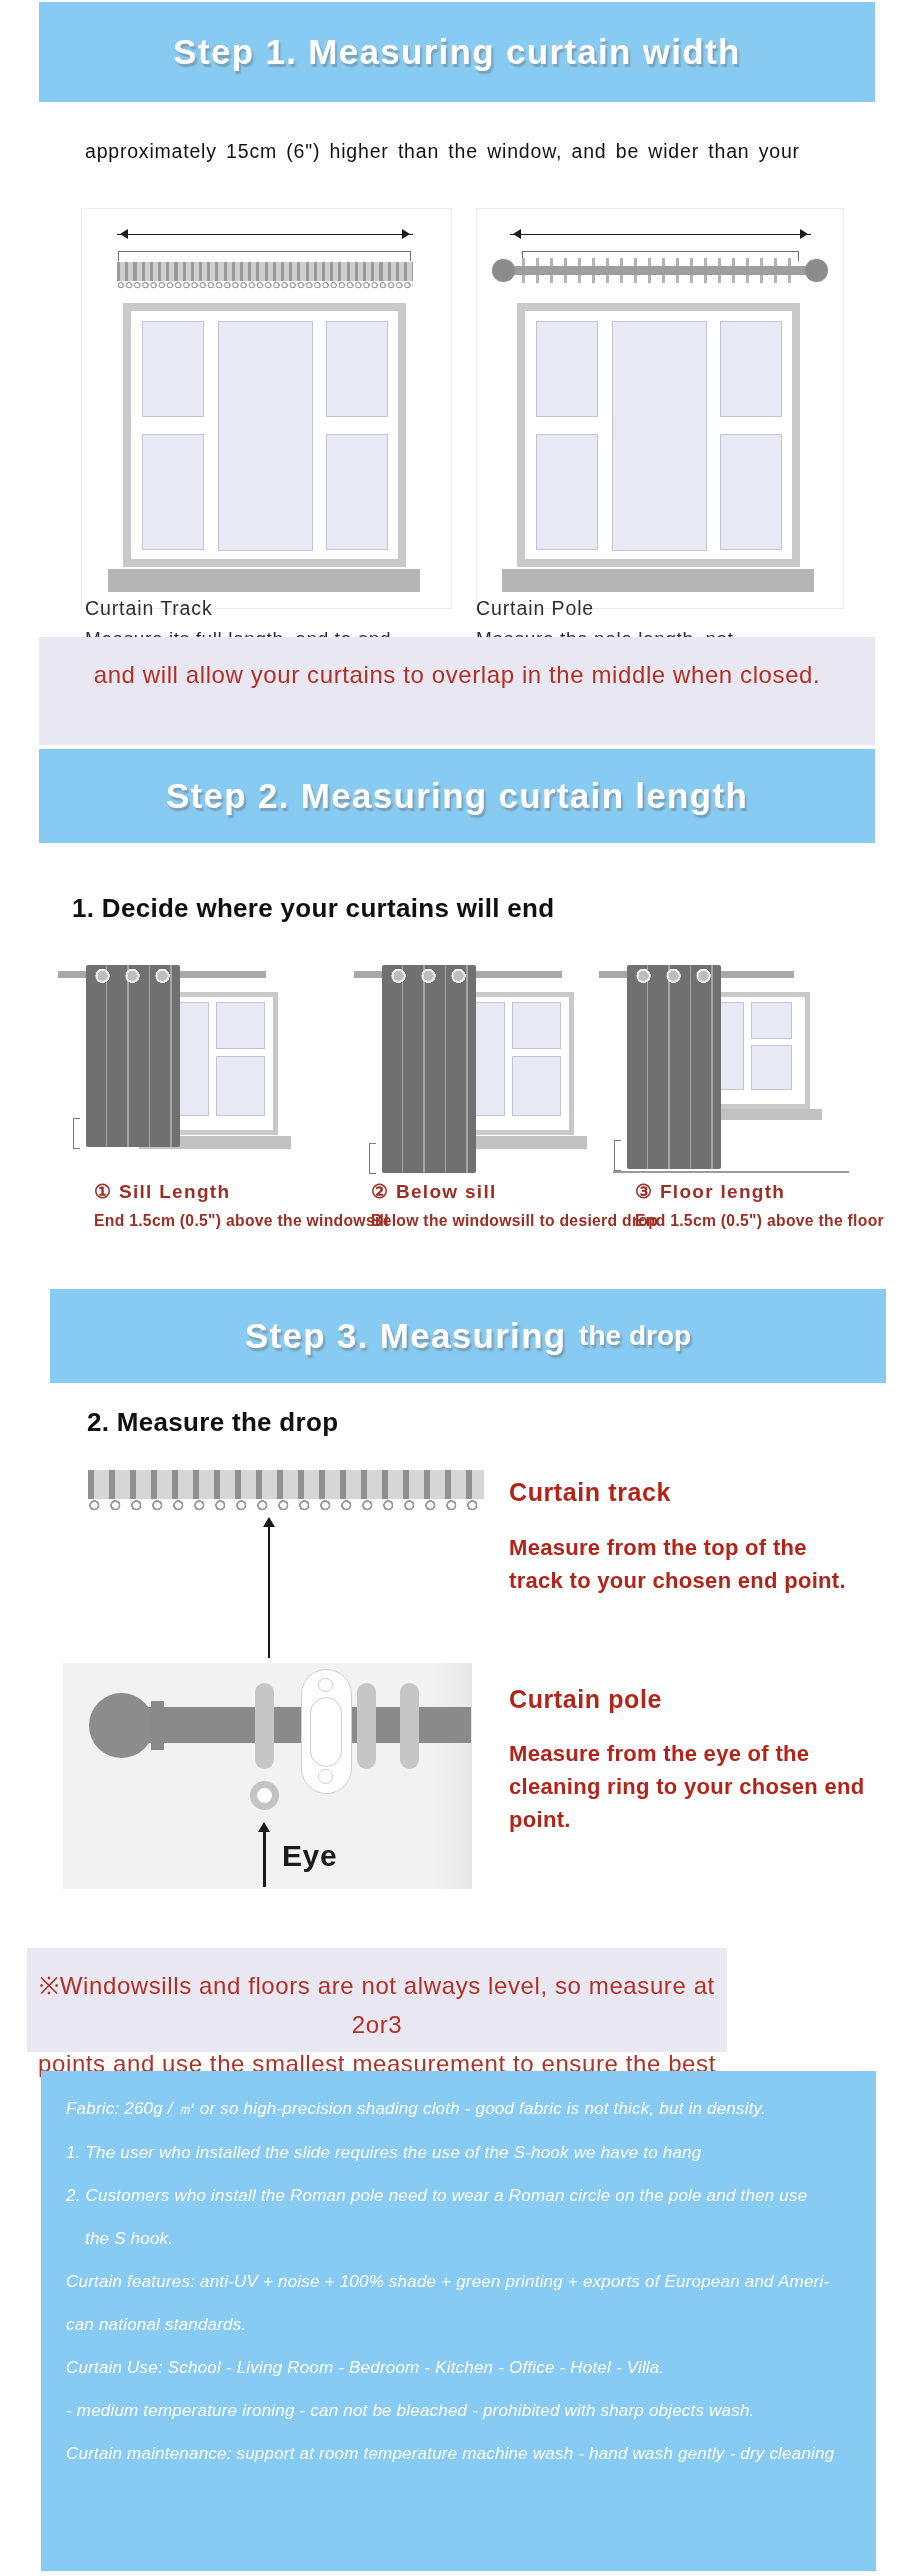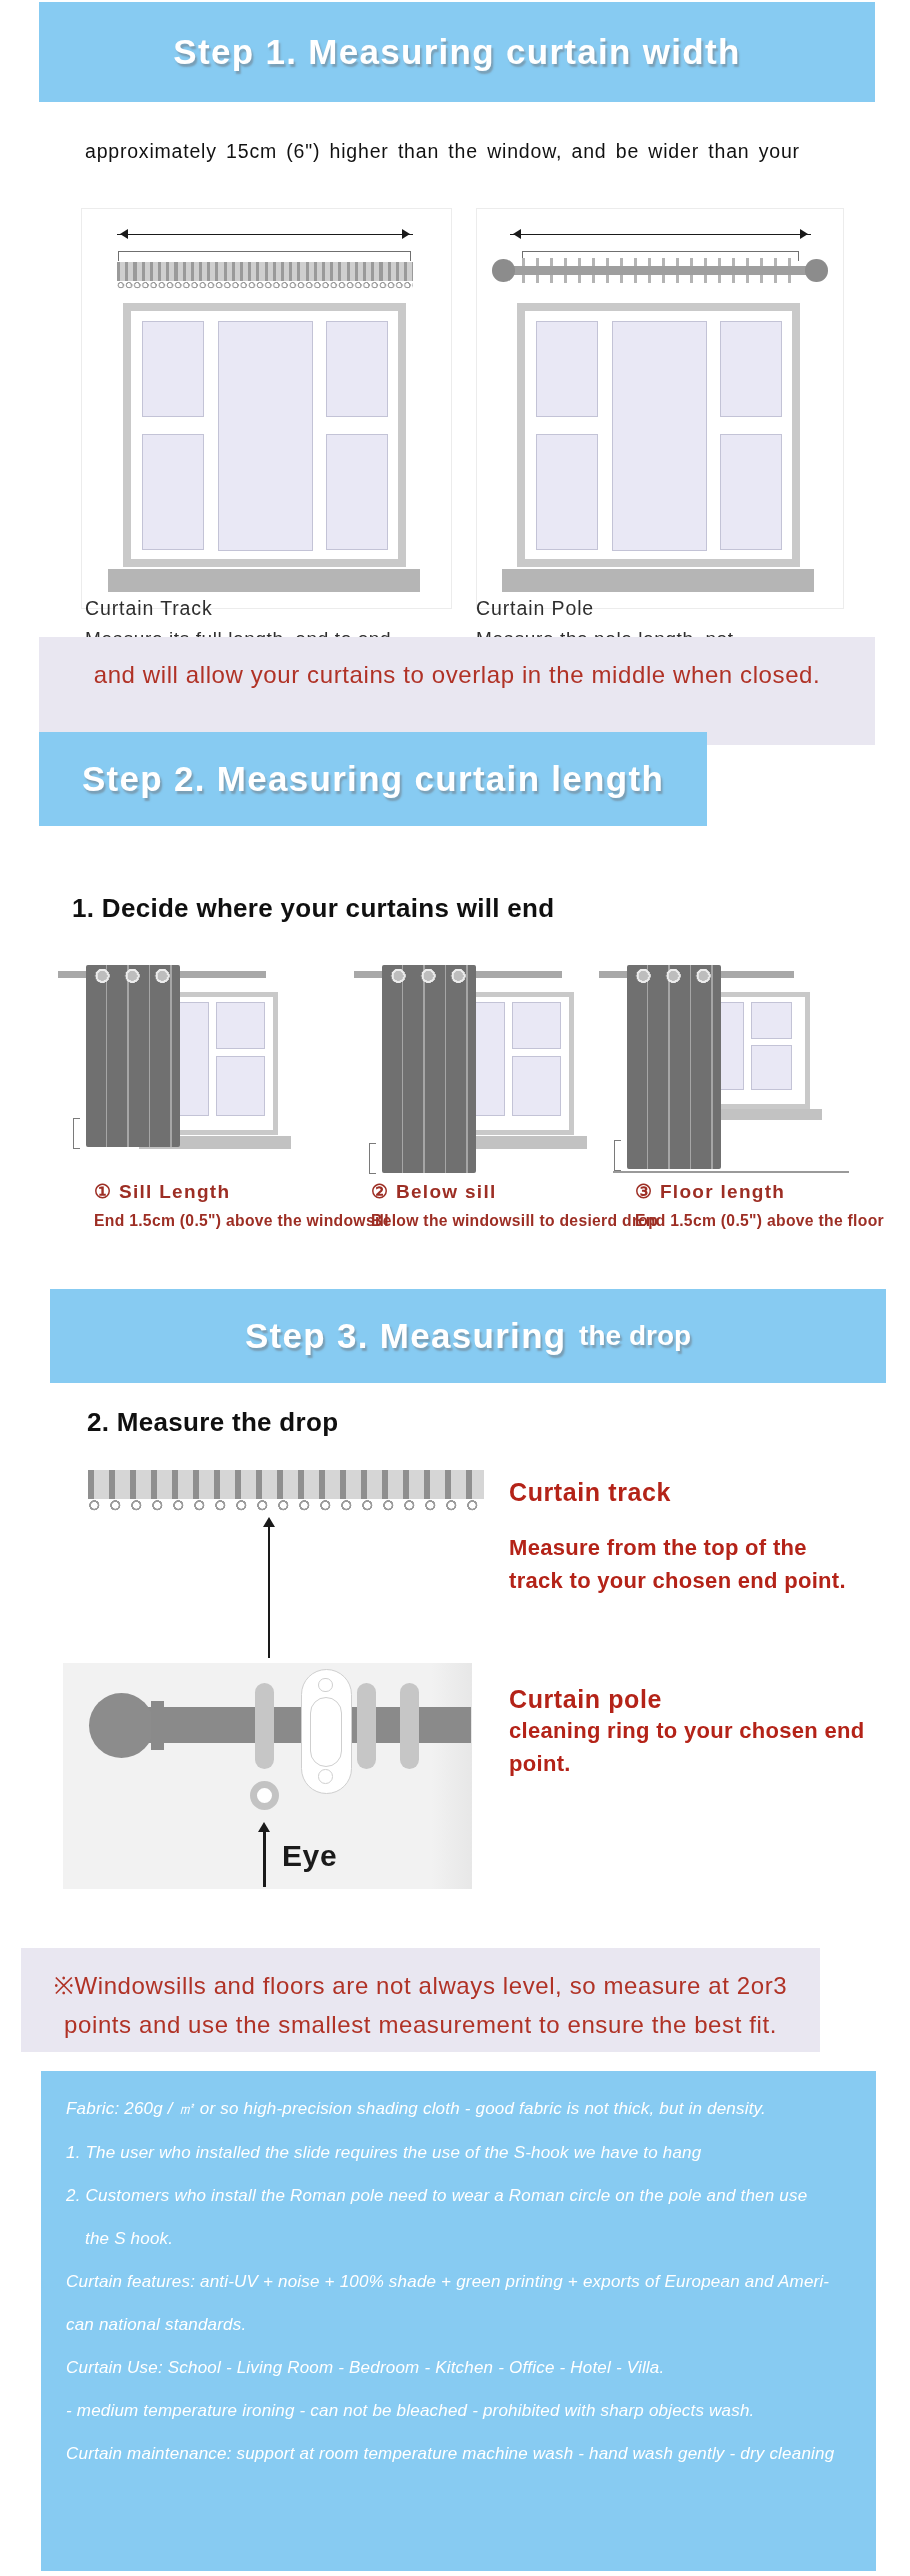--- a/index.html
+++ b/index.html
@@ -121,21 +121,21 @@
   <div class="abs" style="left:476px;top:597px;">
     <div class="cap1-title">Curtain Pole</div>
     <div class="cap1-body" style="margin-top:8.2px;">Measure the pole length, not</div>
     <div class="cap1-body" style="margin-top:7.5px;">including the finials (the</div>
   </div>
 
   <div class="abs note" style="left:39px;top:637px;width:836px;height:108px;">
     <div>and will allow your curtains to overlap in the middle when closed.</div>
   </div>
 
-  <div class="abs banner" style="left:39px;top:732px;width:668px;height:94px;font-size:35px;">
+  <div class="abs banner" style="left:39px;top:749px;width:836px;height:94px;font-size:35px;">
     <div class="banner-inner">
         <span>Step 2. Measuring curtain length</span>
       </div>
   </div>
 
   <div class="abs h2" style="left:72px;top:893px;">1. Decide where your curtains will end</div>
 
   <div class="abs" style="left:53px;top:957px;width:252px;height:217px;">
     <div class="sm-pole" style="left:5px;top:14px;width:208px;height:7px;"></div>
     <div class="swin" style="left:94px;top:35px;width:121px;height:133px;">
@@ -228,25 +228,26 @@
       <div class="screw" style="left:16.4px;top:99px;width:12.6px;height:12.6px;"></div>
       <div class="bracket-plate" style="left:7.5px;top:26.4px;width:30px;height:68px;border-radius:16.4px;"></div>
     </div>
     <div class="eye-ring" style="left:187px;top:118px;width:15px;height:15px;"></div>
     <div class="varrow" style="left:200px;top:164px;height:60px;width:2.5px;"></div>
     <div class="abs eye-label" style="left:219px;top:176px;">Eye</div>
   </div>
 
   <div class="abs" style="left:509px;top:1685px;">
     <div class="red-title">Curtain pole</div>
+    <div class="red-body" style="margin-top:22.6px;">Measure from the eye of the</div>
     <div class="red-body">cleaning ring to your chosen end</div>
     <div class="red-body">point.</div>
   </div>
 
-  <div class="abs note" style="left:21px;top:1948px;width:799px;height:104px;">
+  <div class="abs note" style="left:27px;top:1948px;width:700px;height:104px;">
     <div>※Windowsills and floors are not always level, so measure at 2or3</div>
     <div>points and use the smallest measurement to ensure the best fit.</div>
   </div>
 
   <div class="abs info" style="left:41px;top:2071px;width:835px;height:500px;">
     <div class="info-line">Fabric: 260g / ㎡ or so high-precision shading cloth - good fabric is not thick, but in density.</div>
     <div class="info-line">1. The user who installed the slide requires the use of the S-hook we have to hang</div>
     <div class="info-line">2. Customers who install the Roman pole need to wear a Roman circle on the pole and then use</div>
     <div class="info-line indent">the S hook.</div>
     <div class="info-line">Curtain features: anti-UV + noise + 100% shade + green printing + exports of European and Ameri-</div>

